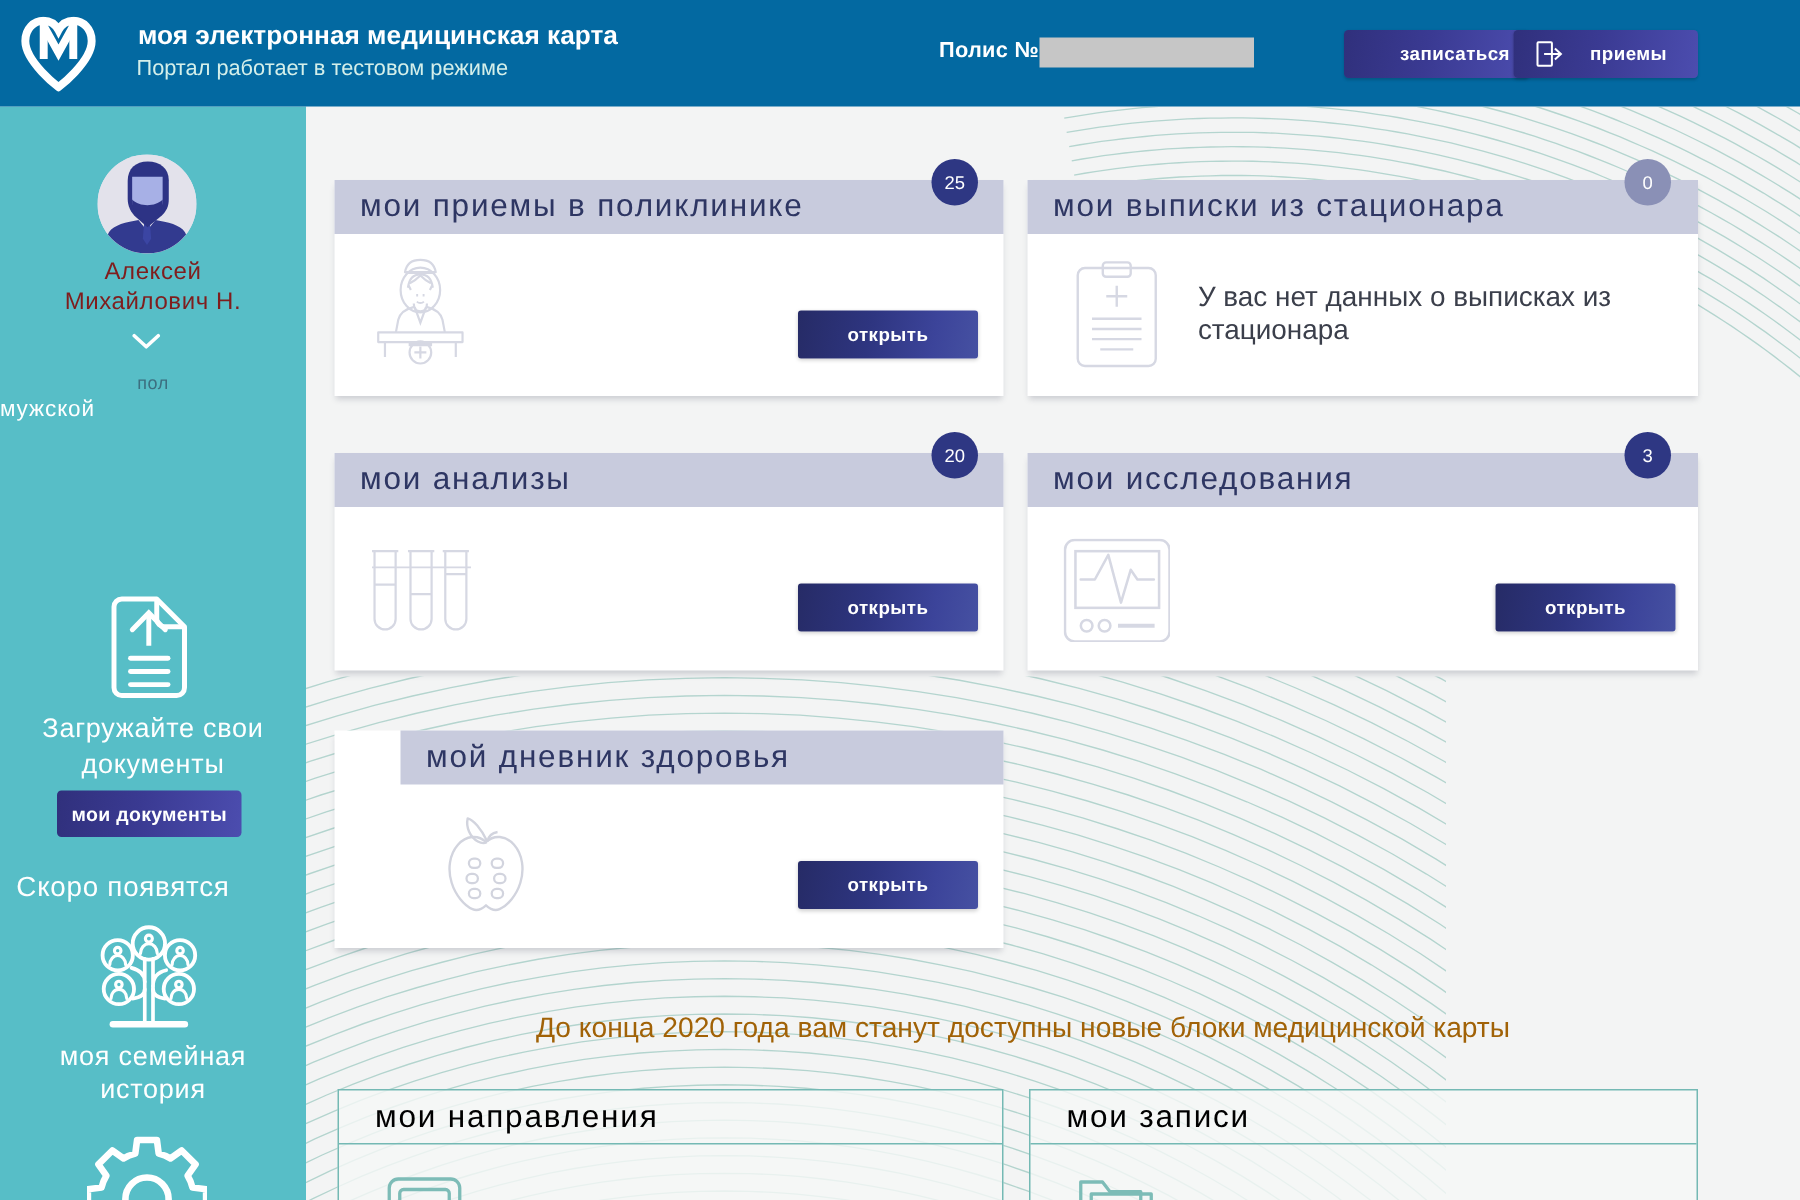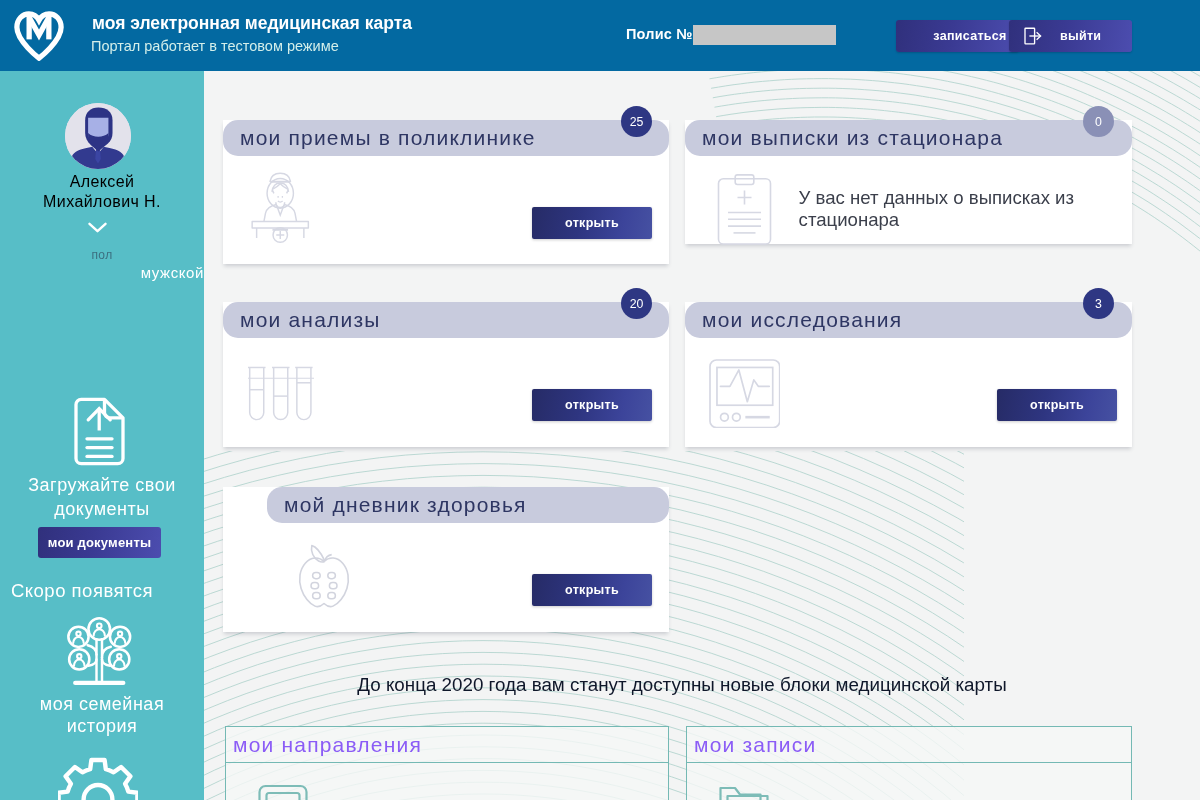--- a/index.html
+++ b/index.html
@@ -30,64 +30,64 @@
   .btn-out { left:1009px; width:123px; display:flex; align-items:center; }
   .lo-ico { margin-left:14px; width:20px; height:20px; flex:0 0 auto;}
   .lo-txt { margin-left:17px; }
 
   
   .sidebar { position:absolute; left:0; top:71px; width:204px; height:729px; background:#57bec7;
              z-index:30; overflow:hidden; }
   .avatar { position:absolute; left:65px; top:32px; width:66px; height:66px; border-radius:50%;
             background:#e3e5f0; overflow:hidden; }
   .avatar svg { display:block; width:66px; height:66px; }
-  .uname { position:absolute; left:0; top:101px; width:204px; text-align:center; color:#000000;
+  .uname { position:absolute; left:0; top:101px; width:204px; text-align:center; color:#7f1d1d;
            font-size:16px; letter-spacing:.4px; line-height:20px; }
   .chev { position:absolute; left:88px; top:151px; width:19px; height:11px; }
   .gender-l { position:absolute; left:0; top:177px; width:204px; text-align:center; color:#3c6f80; font-size:12px; letter-spacing:.4px;}
-  .gender-v { position:absolute; left:0; top:193px; width:204px; text-align:right; color:#ffffff; font-size:15px; letter-spacing:.6px;}
+  .gender-v { position:absolute; left:0; top:193px; width:204px; text-align:left; color:#ffffff; font-size:15px; letter-spacing:.6px;}
 
   .updoc-ico { position:absolute; left:74px; top:326px; width:51px; height:69px; }
   .updoc-t { position:absolute; left:0; top:403px; width:204px; text-align:center; color:#ffffff;
              font-size:18px; letter-spacing:.5px; line-height:23.7px; }
   .btn-docs { position:absolute; left:38px; top:456px; width:123px; height:31px; border-radius:3px;
               background:linear-gradient(100deg,#30307c 0%, #3a3a92 45%, #4c4daf 100%);
               color:#fff; font-size:13px; font-weight:bold; letter-spacing:.2px;
               display:flex; align-items:center; justify-content:center; }
   .soon { position:absolute; left:0; top:509px; width:164px; text-align:center; color:#ffffff; font-size:18.5px; letter-spacing:.5px;}
   .fam-ico { position:absolute; left:62px; top:543.5px; width:74.5px; height:75px; }
   .fam-t { position:absolute; left:0; top:623px; width:204px; text-align:center; color:#ffffff;
            font-size:18px; letter-spacing:.5px; line-height:21.5px; }
   .gear-ico { position:absolute; left:58px; top:685px; width:80px; height:80px; }
 
   
   .main { position:absolute; left:204px; top:71px; width:996px; height:729px; z-index:5; }
   .card { position:absolute; background:#ffffff; box-shadow:0 3px 4px -1px rgba(60,65,85,.22); }
-  .card-hd { height:36px; background:#c8cbdd; display:flex; align-items:center;border-radius:15px; }
+  .card-hd { height:36px; background:#c8cbdd; display:flex; align-items:center; }
   .card-hd .t { margin-left:17px; font-size:21px; color:#2e3663; letter-spacing:1.2px; }
   .card-body { position:relative; }
   .card-ico { position:absolute; }
   .card-btn { position:absolute; border-radius:2px;
               background:linear-gradient(100deg,#262b66 0%, #2e3580 40%, #3c449a 75%, #4651a2 100%);
               color:#fff; font-size:12.5px; font-weight:bold; letter-spacing:.3px;
               display:flex; align-items:center; justify-content:center;
               box-shadow:0 1px 3px rgba(0,0,0,.2); }
   .badge { position:absolute; width:31px; height:31px; border-radius:50%; color:#fff;
            font-size:12.3px; display:flex; align-items:center; justify-content:center; z-index:6;}
   .badge.on { background:#2e3783; }
   .badge.off { background:#8a90b6; }
   .empty-txt { position:absolute; left:113.6px; top:31px; width:288px; font-size:18.6px;
                color:#3b3f4b; line-height:21.6px; }
 
   .notice { position:absolute; left:14px; top:603px; width:928px; text-align:center;
-            font-size:18.8px; color:#0f172a; letter-spacing:0px; }
+            font-size:18.8px; color:#a16207; letter-spacing:0px; }
 
   .scard { position:absolute; background:rgba(245,247,246,.80); border:1px solid #74b9b4; }
   .scard-hd { height:36px; display:flex; align-items:center; border-bottom:1px solid #74b9b4; }
-  .scard-hd .t { margin-left:7px; font-size:21px; color:#8b5cf6; letter-spacing:1.2px; }
+  .scard-hd .t { margin-left:24px; font-size:21px; color:#000000; letter-spacing:1.2px; }
   .scard-ico { position:absolute; left:31px; top:56px; width:52px; height:48px; }
 </style>
 </head>
 <body>
 
 <div class="bg-wrap">
 <svg width="996" height="729" viewBox="0 0 996 729">
 <defs>
         <clipPath id="clipTop">
           <path d="M 420 0 L 996 0 L 996 330 L 720 330 Z"></path>
@@ -188,21 +188,21 @@
 <div class="brand-sub">Портал работает в тестовом режиме</div>
 <div class="polis-label">Полис №</div>
 <div class="polis-box"></div>
 <div class="hbtn btn-zap">записаться</div>
 <div class="hbtn btn-out">
       <svg class="lo-ico" viewBox="0 0 20 20" fill="none">
 <rect x="2.0" y="2.2" width="9.6" height="15.6" rx="0.6" stroke="#ffffff" stroke-width="1.35" fill="none"></rect>
 <path d="M6.4 10 H17.5" stroke="#ffffff" stroke-width="1.35" stroke-linecap="butt"></path>
 <path d="M13.6 6.3 L17.6 10 L13.6 13.7" stroke="#ffffff" stroke-width="1.35" stroke-linecap="butt" stroke-linejoin="miter" fill="none"></path>
 </svg>
-      <span class="lo-txt">выйти</span>
+      <span class="lo-txt">приемы</span>
     </div>
 </div>
 
 <div class="sidebar">
 <div class="avatar">
       <svg class="avsvg" viewBox="0 0 100 100" width="100%" height="100%">
 <rect width="100" height="100" fill="#e3e2eb"></rect>
 <path d="M50 101 C24 101 10 93.5 10 84 C10 75.5 20 70.5 32.5 68 L41.5 66.2 L50 76 L58.5 66.2 L67.5 68 C80 70.5 90 75.5 90 84 C90 93.5 76 101 50 101 Z" fill="#323a8f"></path>
 <path d="M41.5 66.2 L50 77 L58.5 66.2 L55 64.5 L45 64.5 Z" fill="#e3e2eb"></path>
 <path d="M47.2 67.5 L52.8 67.5 L54.2 85 L50 91.5 L45.8 85 Z" fill="#3b45a3"></path>
@@ -291,21 +291,21 @@
 <path d="M2.2 50 H59.8 V56.5 H2.2 Z" stroke-linejoin="round"></path>
 <path d="M6.8 56.5 L6.8 66.5 M55.2 56.5 L55.2 66.5"></path>
 <path d="M23 58.2 H39" stroke-width="2.1"></path>
 <circle cx="31" cy="63.5" r="7.4"></circle>
 <path d="M31 59.4 L31 67.6 M26.9 63.5 L35.1 63.5"></path>
 </svg>
   </div>
 </div>
 <div class="card-btn" style="left:328px;top:136px;width:120px;height:32px;">открыть</div>
 <div class="badge on" style="left:417px;top:35px;">25</div>
-<div class="card" style="left:481px;top:49px;width:447px;height:124px;">
+<div class="card" style="left:481px;top:49px;width:447px;height:144px;">
   <div class="card-hd">
         <span class="t">мои выписки из стационара</span>
       </div>
   <div class="card-body" style="height:108px;">
     <svg class="card-ico" style="left:32px;top:18px;width:55px;height:72px;" viewBox="0 0 55 72" fill="none" stroke="#d6d8e3" stroke-width="1.6" preserveAspectRatio="none">
 <path d="M1.5 9.5 A4.8 4.8 0 0 1 6.3 4.7 H48.7 A4.8 4.8 0 0 1 53.5 9.5 V65.2 A4.8 4.8 0 0 1 48.7 70 H6.3 A4.8 4.8 0 0 1 1.5 65.2 Z" stroke-linejoin="round"></path>
 <rect x="18.2" y="0.9" width="18.6" height="9.6" rx="2.2"></rect>
 <path d="M27.5 16.5 L27.5 30.5 M20.5 23.5 L34.5 23.5"></path>
 <path d="M11 38.5 H44"></path>
 <path d="M11 45.3 H44"></path>

